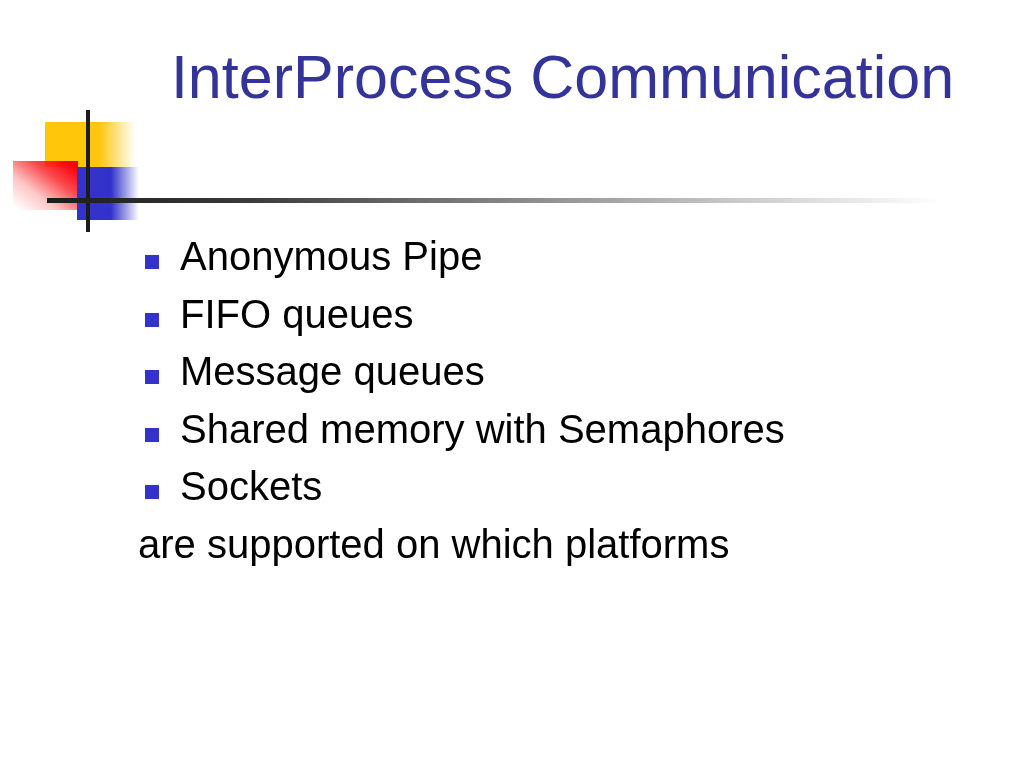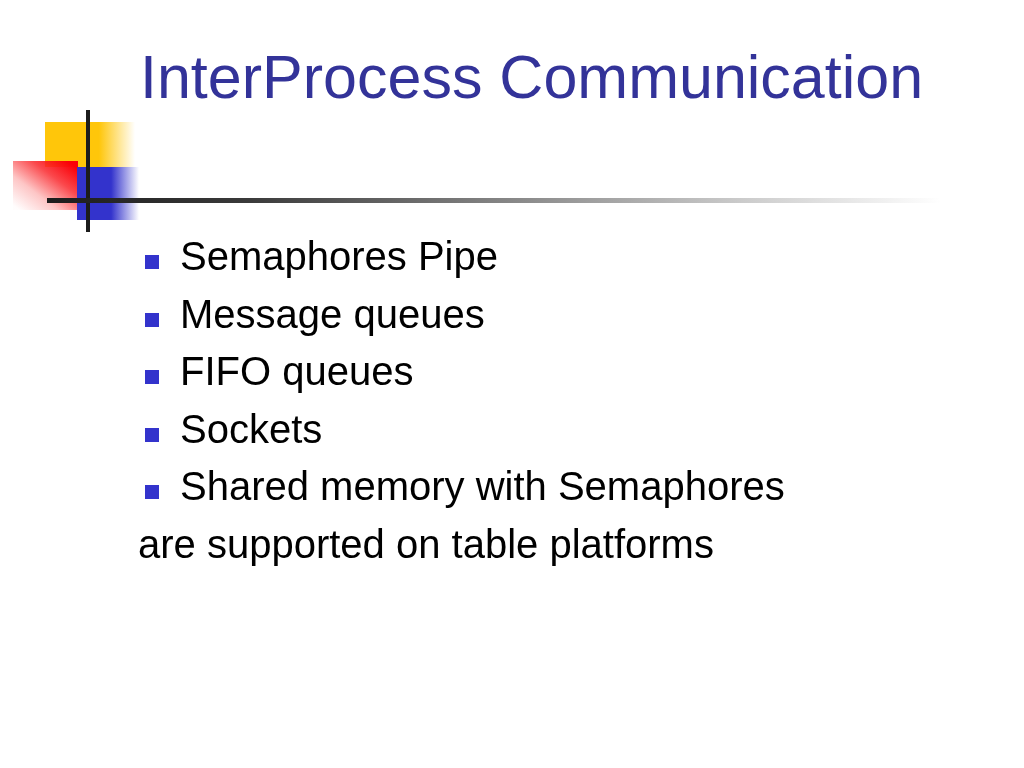--- a/index.html
+++ b/index.html
@@ -57,21 +57,21 @@
       #1c1c1c 0%, #3a3a3a 22%, #8a8a8a 52%,
       #c8c8c8 75%, rgba(255,255,255,0) 98%);
     z-index: 4;
   }
 
   
   .title {
     position: absolute;
     left: 140px; top: 40px;
     width: 845px;
-    text-align: left;
+    text-align: center;
     color: #333399;
     font-size: 61px;
     line-height: 74px;
     font-weight: 400;
     letter-spacing: 0px;
     z-index: 5;
   }
   .title-line { white-space: nowrap; }
 
   
@@ -117,40 +117,40 @@
   <div class="title-rule"></div>
 
   <div class="title">
     <div class="title-line">InterProcess Communication</div>
   </div>
 
   <div class="content">
 
     <div class="bullet-row">
       <span class="bullet-square"></span>
-      <span class="bullet-label">Semaphores Pipe</span>
+      <span class="bullet-label">Anonymous Pipe</span>
+    </div>
+
+    <div class="bullet-row">
+      <span class="bullet-square"></span>
+      <span class="bullet-label">FIFO queues</span>
     </div>
 
     <div class="bullet-row">
       <span class="bullet-square"></span>
       <span class="bullet-label">Message queues</span>
     </div>
 
     <div class="bullet-row">
       <span class="bullet-square"></span>
-      <span class="bullet-label">FIFO queues</span>
+      <span class="bullet-label">Shared memory with Semaphores</span>
     </div>
 
     <div class="bullet-row">
       <span class="bullet-square"></span>
       <span class="bullet-label">Sockets</span>
     </div>
 
-    <div class="bullet-row">
-      <span class="bullet-square"></span>
-      <span class="bullet-label">Shared memory with Semaphores</span>
-    </div>
 
-
-    <div class="note-line">are supported on table platforms</div>
+    <div class="note-line">are supported on which platforms</div>
 
   </div>
 </div>
 
 </body></html>

